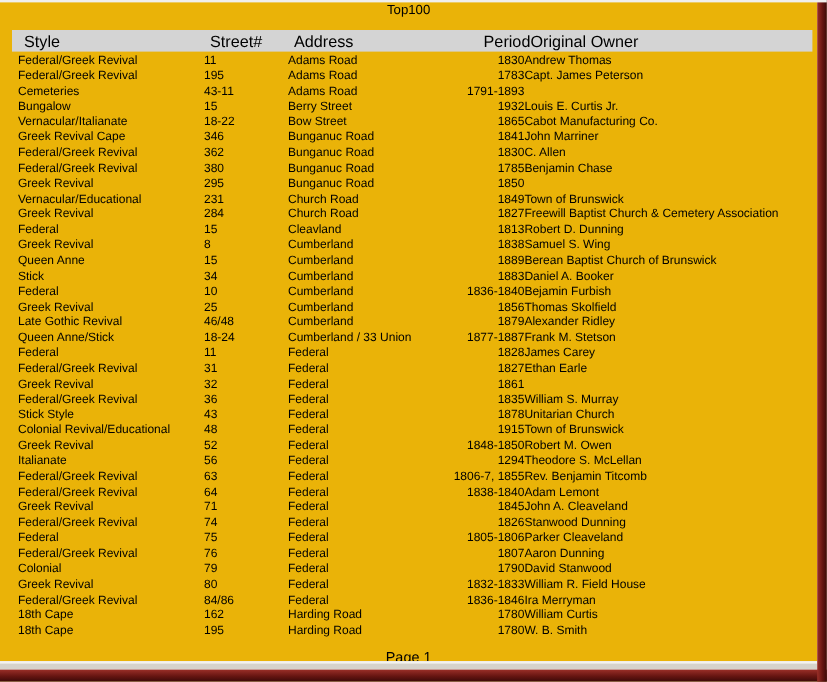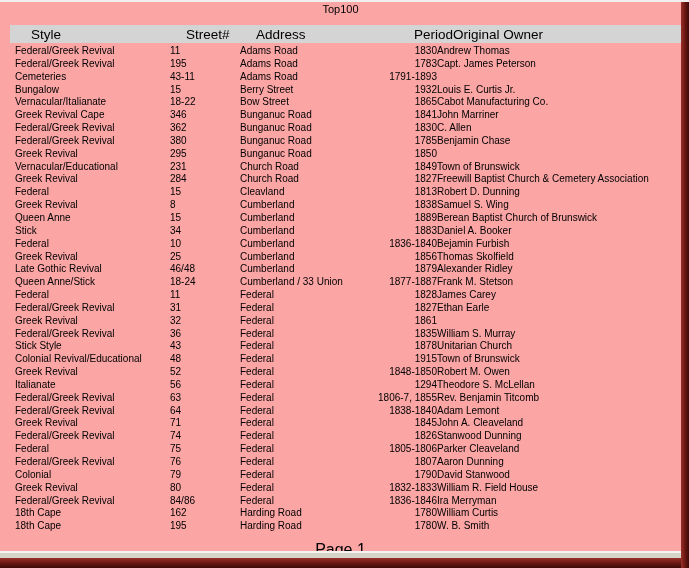--- a/index.html
+++ b/index.html
@@ -10,48 +10,48 @@
     background: #ffffff;
     overflow: hidden;
   }
   .frame { position: absolute; inset: 0; }
   .top-edge {
     position: absolute; top: 0; left: 0; right: 0; height: 2px;
     background: #f0efed; z-index: 6;
   }
   .page {
     position: absolute; top: 0; left: 0; width: 681px; height: 551px;
-    background: #fca5a5; overflow: hidden;
+    background: #eab308; overflow: hidden;
   }
   .report-title {
     position: absolute; top: 3px; left: 0; width: 100%;
     text-align: center; font-size: 11px; color: #000;
   }
   .header-row {
     position: absolute; top: 25px; left: 10px; width: 662px; height: 18px;
     background: #d4d4d4; display: flex; align-items: center;
     font-size: 13.5px; color: #000;
   }
   .rows { position: absolute; top: 45px; left: 0; width: 681px; }
   .row {
     display: flex; height: 12.85px; line-height: 12.85px;
     font-size: 10px; color: #000; white-space: nowrap;
   }
-  .row, .header-row { padding-left: 16px; }
+  .row, .header-row { padding-left: 5px; }
   .cell { overflow: visible; white-space: nowrap; box-sizing: border-box; }
   .header-row .cell { font-size: 13.5px; }
   .c-style   { width: 160px; padding-left: 5px; }
   .c-street  { width: 70px; }
   .c-address { width: 115px; }
   .c-period  { width: 82px; text-align: right; }
   .c-owner   { flex: 1; }
   .rows .row { padding-left: 10px; }
   .page-footer {
     position: absolute; top: 541px; left: 0; width: 100%;
-    text-align: center; font-size: 16px; color: #000;
+    text-align: center; font-size: 12px; color: #000;
   }
   .hstrip {
     position: absolute; top: 551px; left: 0; width: 681px; height: 7px;
     background: #d6d3cb; border-top: 2px solid #f4f3ef; box-sizing: border-box;
   }
   .frame-right {
     position: absolute; top: 0; right: 0; width: 8px; height: 568px;
     background: linear-gradient(to right, #9a2f28, #661511 55%, #3c0a08);
     z-index: 5;
   }

